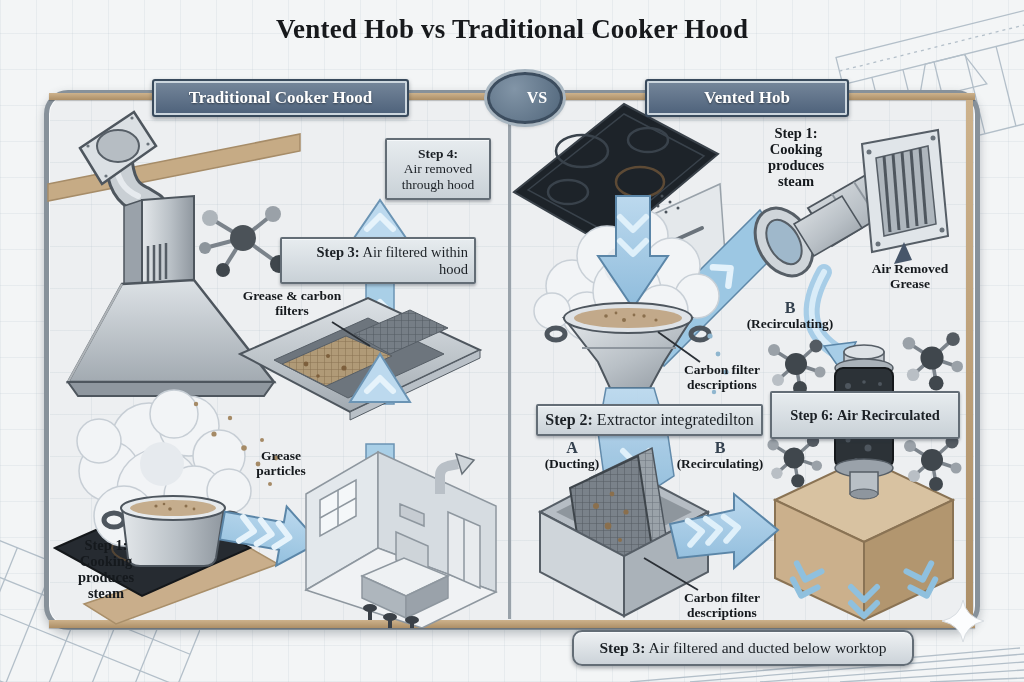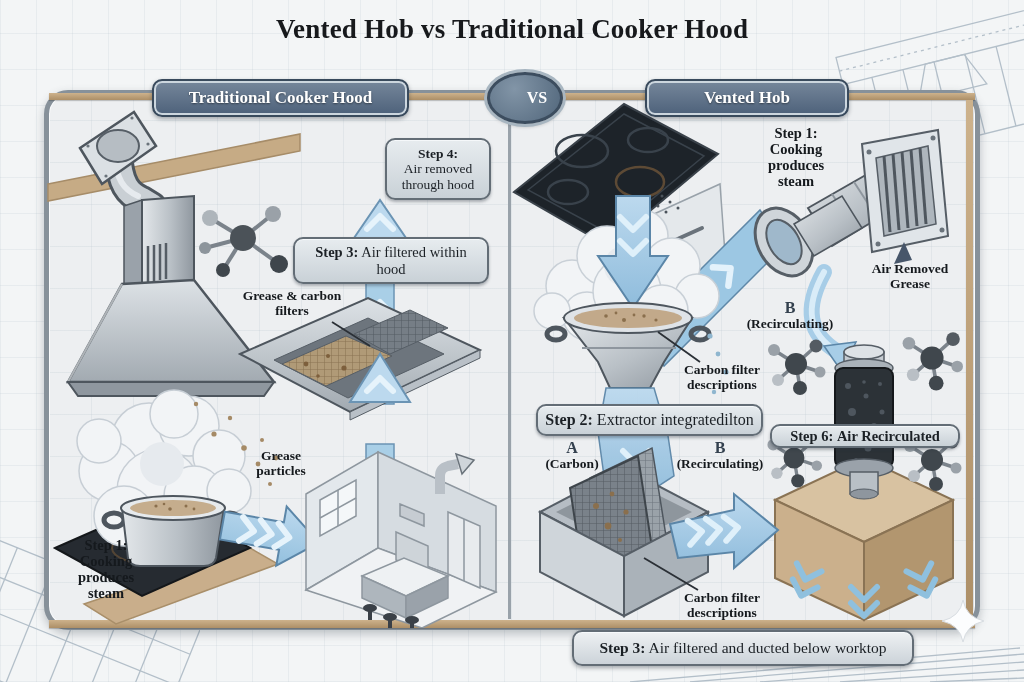--- a/index.html
+++ b/index.html
@@ -21,34 +21,34 @@
     background:#edeff1;
     background-image:
       repeating-linear-gradient(0deg, rgba(176,190,200,.20) 0 1px, transparent 1px 42px),
       repeating-linear-gradient(90deg, rgba(176,190,200,.20) 0 1px, transparent 1px 42px);
     box-shadow:0 4px 10px rgba(60,70,80,.30), inset 0 0 0 1px #fafbfc;
   }
   .tanbar{position:absolute;background:linear-gradient(#cdb28c,#ad8f67);box-shadow:0 1px 1px rgba(0,0,0,.2);}
   .divider{position:absolute;left:508px;top:113px;width:3px;height:506px;background:#99a2aa;}
   .pill{
     position:absolute;display:flex;align-items:center;justify-content:center;
-    background:linear-gradient(#76879b,#4d617a);border:2px solid #394a5c;border-radius:10px;
+    background:linear-gradient(#76879b,#4d617a);border:2px solid #394a5c;border-radius:3px;
     box-shadow:inset 0 0 0 2px #ccd6de,0 2px 4px rgba(20,30,40,.35);
     color:#fff;font-weight:bold;font-size:17px;text-shadow:0 1px 2px rgba(0,0,0,.45);
   }
   .vsbadge{
     position:absolute;left:487px;top:72px;width:46px;height:46px;border-radius:50%;
     background:radial-gradient(circle at 35% 30%,#8295a7,#51667b);
     border:3px solid #3c4d5f;box-shadow:0 0 0 3px #a8b6c1,0 2px 4px rgba(0,0,0,.3);
     display:flex;align-items:center;justify-content:center;
     color:#fff;font-weight:bold;font-size:16px;padding-left:24px;
   }
   .stepbox{
     position:absolute;display:flex;align-items:center;justify-content:center;text-align:center;
-    background:linear-gradient(#e7ecef,#c9d1d7);border:2px solid #636d76;border-radius:10px;
+    background:linear-gradient(#e7ecef,#c9d1d7);border:2px solid #636d76;border-radius:2px;
     box-shadow:0 2px 3px rgba(40,50,60,.35), inset 0 1px 0 #f5f8fa;
     color:#1b2025;line-height:1.12;padding:8px 6px;box-sizing:border-box;
   }
   .stepbox b{font-weight:bold;}
   .freetext{position:absolute;text-align:center;color:#15191d;font-weight:bold;line-height:1.1;}
   .bigletter{font-size:16px;font-weight:bold;color:#33404e;}
   .banner{
     position:absolute;display:flex;align-items:center;justify-content:center;white-space:nowrap;
     background:linear-gradient(#eef1f3,#ccd3d9);border:2px solid #636d76;border-radius:10px;
     box-shadow:0 2px 4px rgba(40,50,60,.4), inset 0 1px 0 #f7fafc;
@@ -533,21 +533,21 @@
     <span>VS</span>
   </div>
   <div class="pill" style="left:645px;top:79px;width:200px;height:34px;">
     <span>Vented Hob</span>
   </div>
 
   <div class="stepbox" style="left:385px;top:138px;width:106px;height:62px;font-size:13.5px;">
     <div><b>Step 4:</b><br>
     <span>Air removed through hood</span></div>
   </div>
-  <div class="stepbox" style="left:293px;top:237px;width:196px;height:47px;font-size:14.5px;">
+  <div class="stepbox" style="left:280px;top:237px;width:196px;height:47px;font-size:14.5px;text-align:right;">
     <div><b>Step 3:</b>
     <span>Air filtered within hood</span></div>
   </div>
   <div class="freetext" style="left:238px;top:289px;width:108px;font-size:13.5px;">
     <span>Grease &amp; carbon filters</span>
   </div>
   <div class="freetext" style="left:245px;top:449px;width:72px;font-size:13.5px;">
     <span>Grease particles</span>
   </div>
   <div class="freetext" style="left:64px;top:538px;width:84px;font-size:14.5px;">
@@ -566,27 +566,27 @@
     <span class="bigletter">B</span><br>
     <span>(Recirculating)</span>
   </div>
   <div class="freetext" style="left:676px;top:363px;width:92px;font-size:13.5px;">
     <span>Carbon filter descriptions</span>
   </div>
   <div class="stepbox nowrap" style="left:536px;top:404px;width:227px;height:32px;font-size:16px;">
     <div><b>Step 2:</b>
     <span>Extractor integratedilton</span></div>
   </div>
-  <div class="stepbox nowrap" style="left:770px;top:424px;width:190px;height:24px;font-size:14.5px;">
+  <div class="stepbox nowrap" style="left:770px;top:391px;width:190px;height:48px;font-size:14.5px;">
     <div><b>Step 6:</b>
     <b>Air Recirculated</b></div>
   </div>
   <div class="freetext" style="left:540px;top:439px;width:64px;font-size:13.5px;">
     <span class="bigletter">A</span><br>
-    <span>(Carbon)</span>
+    <span>(Ducting)</span>
   </div>
   <div class="freetext" style="left:672px;top:439px;width:96px;font-size:13.5px;">
     <span class="bigletter">B</span><br>
     <span>(Recirculating)</span>
   </div>
   <div class="freetext" style="left:676px;top:591px;width:92px;font-size:13.5px;">
     <span>Carbon filter descriptions</span>
   </div>
   <div class="banner" style="left:572px;top:630px;width:338px;height:32px;">
     <div class="nowrap"><b>Step 3:</b>

